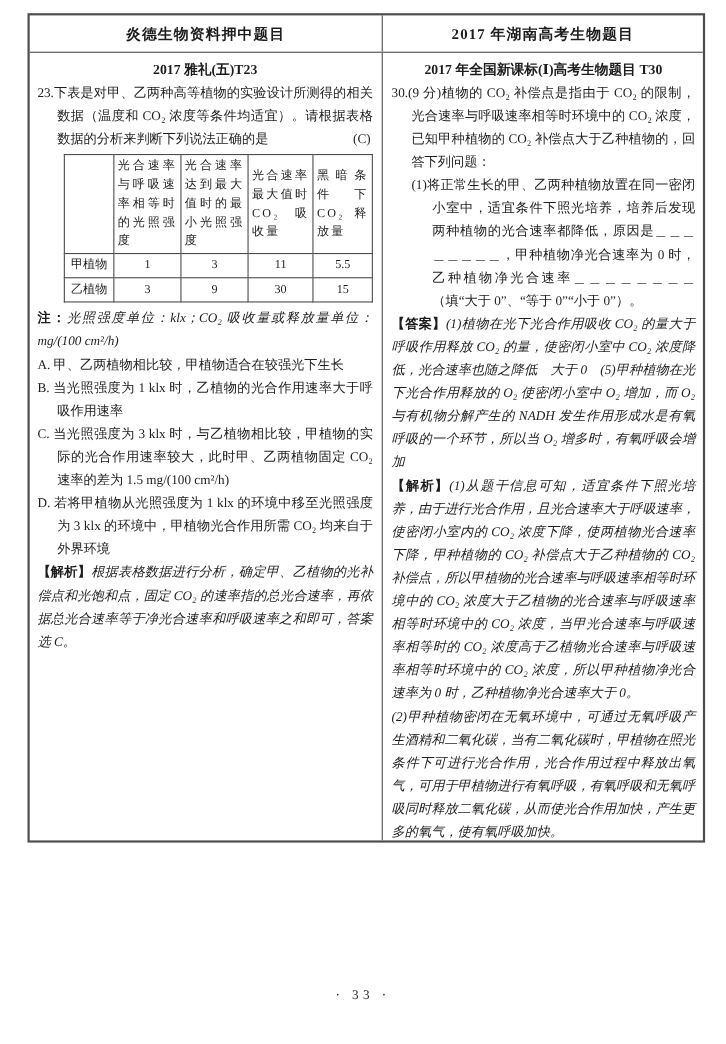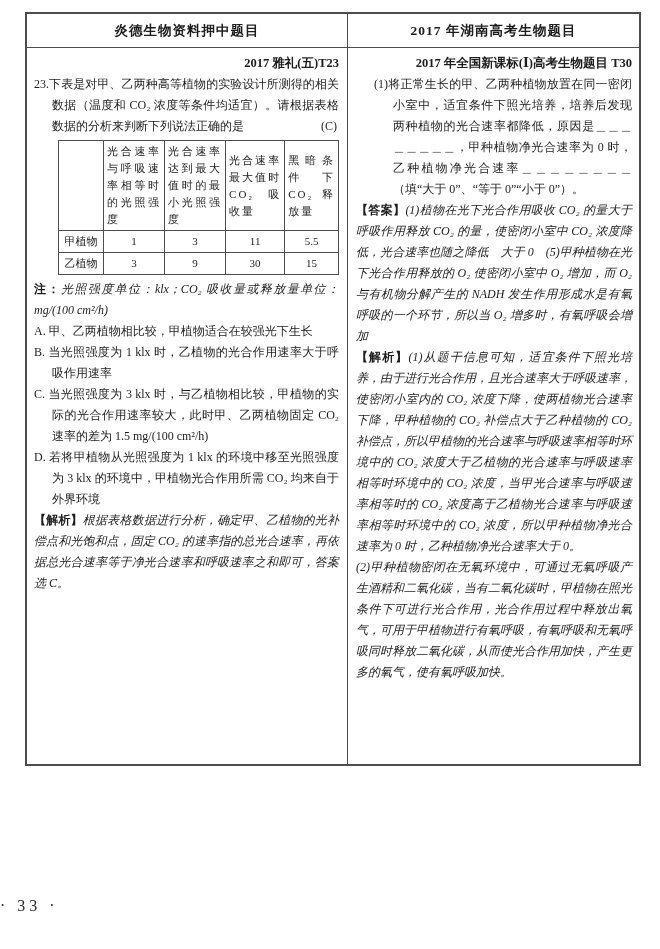--- a/index.html
+++ b/index.html
@@ -14,38 +14,38 @@
   }
   .head-row{display:flex;border-bottom:1px solid #4d4d4d;flex:none;}
   .head-cell{box-sizing:border-box;text-align:center;font-weight:bold;
     font-size:13.5px;padding:8px 2px 7px 2px;letter-spacing:1px;}
   .head-left{width:321px;border-right:1px solid #4d4d4d;}
   .head-right{flex:1;}
   .body-row{display:flex;flex:1;overflow:hidden;}
   .col{box-sizing:border-box;font-size:12px;line-height:21px;text-align:justify;}
   .col-left{width:321px;border-right:1px solid #4d4d4d;padding:5px 8px 0 7px;}
   .col-right{flex:1;padding:5px 7px 16px 8px;}
-  .src-label{font-weight:bold;font-size:12.5px;text-align:right;}
+  .src-label{font-weight:bold;font-size:12.5px;text-align:center;}
   .hang{padding-left:18px;text-indent:-18px;}
   .hang-part{padding-left:37px;text-indent:-19px;}
   .ans-letter{float:right;}
   .kaiti{font-style:italic;}
   .blabel{font-weight:bold;font-style:normal;}
   table.data-table{
     border-collapse:collapse;margin:3px 0 4px 24px;
     font-size:11px;line-height:17px;text-align:center;
   }
   table.data-table td,table.data-table th{
     border:1px solid #4d4d4d;padding:2px 3px;font-weight:normal;vertical-align:middle;
   }
   th.hcell{text-align:justify;text-align-last:left;letter-spacing:2px;}
   .c0{width:42px;} .c1{width:60px;} .c2{width:60px;} .c3{width:56px;} .c4{width:50px;}
   .page-num{
-    position:absolute;left:0;right:0;top:897px;text-align:left;
-    font-size:16px;color:#2a2a2a;letter-spacing:4px;
+    position:absolute;left:0;right:0;top:897px;text-align:center;
+    font-size:12px;color:#2a2a2a;letter-spacing:4px;
   }
 </style>
 </head>
 <body>
 
 <div class="sheet-frame">
 
   <div class="head-row">
     <div class="head-cell head-left">炎德生物资料押中题目</div>
     <div class="head-cell head-right">2017 年湖南高考生物题目</div>
@@ -105,20 +105,23 @@
       </div>
 
       <div>
         <span class="blabel">【解析】</span><span class="kaiti">根据表格数据进行分析，确定甲、乙植物的光补偿点和光饱和点，固定 CO₂ 的速率指的总光合速率，再依据总光合速率等于净光合速率和呼吸速率之和即可，答案选 C。</span>
       </div>
     </div>
 
     <div class="col col-right">
       <div class="src-label">2017 年全国新课标(Ⅰ)高考生物题目 T30</div>
 
+      <div class="hang">
+        <span>30.</span><span>(9 分)植物的 CO₂ 补偿点是指由于 CO₂ 的限制，光合速率与呼吸速率相等时环境中的 CO₂ 浓度，已知甲种植物的 CO₂ 补偿点大于乙种植物的，回答下列问题：</span>
+      </div>
       <div class="hang-part">(1)将正常生长的甲、乙两种植物放置在同一密闭小室中，适宜条件下照光培养，培养后发现两种植物的光合速率都降低，原因是＿＿＿＿＿＿＿＿，甲种植物净光合速率为 0 时，乙种植物净光合速率＿＿＿＿＿＿＿＿（填“大于 0”、“等于 0”“小于 0”）。</div>
 
       <div>
         <span class="blabel">【答案】</span><span class="kaiti">(1)植物在光下光合作用吸收 CO₂ 的量大于呼吸作用释放 CO₂ 的量，使密闭小室中 CO₂ 浓度降低，光合速率也随之降低　大于 0　(5)甲种植物在光下光合作用释放的 O₂ 使密闭小室中 O₂ 增加，而 O₂ 与有机物分解产生的 NADH 发生作用形成水是有氧呼吸的一个环节，所以当 O₂ 增多时，有氧呼吸会增加</span>
       </div>
 
       <div>
         <span class="blabel">【解析】</span><span class="kaiti">(1)从题干信息可知，适宜条件下照光培养，由于进行光合作用，且光合速率大于呼吸速率，使密闭小室内的 CO₂ 浓度下降，使两植物光合速率下降，甲种植物的 CO₂ 补偿点大于乙种植物的 CO₂ 补偿点，所以甲植物的光合速率与呼吸速率相等时环境中的 CO₂ 浓度大于乙植物的光合速率与呼吸速率相等时环境中的 CO₂ 浓度，当甲光合速率与呼吸速率相等时的 CO₂ 浓度高于乙植物光合速率与呼吸速率相等时环境中的 CO₂ 浓度，所以甲种植物净光合速率为 0 时，乙种植物净光合速率大于 0。</span>
       </div>
       <div class="kaiti">(2)甲种植物密闭在无氧环境中，可通过无氧呼吸产生酒精和二氧化碳，当有二氧化碳时，甲植物在照光条件下可进行光合作用，光合作用过程中释放出氧气，可用于甲植物进行有氧呼吸，有氧呼吸和无氧呼吸同时释放二氧化碳，从而使光合作用加快，产生更多的氧气，使有氧呼吸加快。</div>

